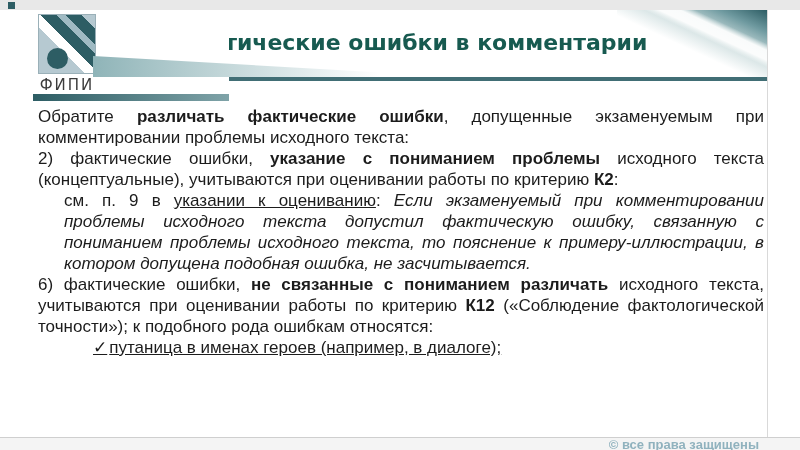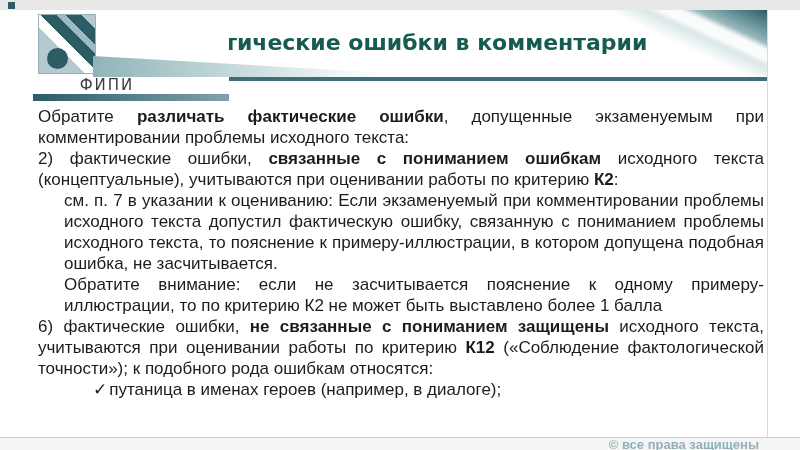--- a/index.html
+++ b/index.html
@@ -20,37 +20,37 @@
   .title-rule{position:absolute;left:228px;top:77px;width:539px;height:4px;background:var(--rule,#416e75);z-index:2;}
   .page-title{position:absolute;left:40px;top:30px;width:740px;text-align:center;z-index:3;
     font-family:"DejaVu Sans",sans-serif;font-weight:bold;font-size:22px;color:var(--title,#175a50);}
 
   
   .logo-box{position:absolute;left:33px;top:10px;width:196px;height:84px;background:#ffffff;z-index:3;}
   .logo-square{position:absolute;left:5px;top:4px;width:56px;height:58px;border:1px solid #9ab0b8;
     background:linear-gradient(45deg,#b6c9d1 0% 40%,#ffffff 40% 52%,var(--dark,#2d5d64) 52% 66%,#9fbac3 66% 74%,var(--dark,#2d5d64) 74% 88%,#b6c9d1 88% 100%);}
   .logo-circle{position:absolute;left:8px;top:33px;width:21px;height:21px;border-radius:50%;background:var(--dark,#2d5d64);}
   .logo-label{position:absolute;left:0px;top:66px;width:68px;text-align:center;
-    font-family:"DejaVu Sans",sans-serif;font-size:15px;color:#3c3c3c;letter-spacing:2px;margin-left:40px;}
+    font-family:"DejaVu Sans",sans-serif;font-size:15px;color:#3c3c3c;letter-spacing:2px;}
   .logo-shadow{position:absolute;left:33px;top:94px;width:196px;height:7px;z-index:3;
     background:linear-gradient(to right,var(--dark,#2d5d64),#7fa3a8);}
   .logo-swoosh{position:absolute;left:93px;top:56px;width:337px;height:21px;z-index:4;
     background:linear-gradient(to right,#8fb4b8,rgba(255,255,255,0) 85%);
     clip-path:polygon(0 0,100% 92%,100% 100%,0 100%);}
 
   
   .body-text{position:absolute;left:38px;top:106px;width:726px;z-index:2;
     font-size:17px;line-height:21px;color:#1c1c1c;}
   .para{text-align:justify;text-align-last:left;}
   .indent-0{padding-left:0;}
   .indent-1{padding-left:26px;}
-  .indent-2{padding-left:55px;text-align:left;}
+  .indent-2{padding-left:55px;text-align:left;text-decoration:underline;}
   .b{font-weight:bold;}
-  .i{}
-  .u{}
+  .i{font-style:italic;}
+  .u{text-decoration:underline;}
   .check{margin-right:2px;}
 
   
   .footer-copy{position:absolute;right:41px;top:421px;z-index:3;
     font-size:13px;font-weight:bold;color:var(--footer-text,#90b2be);margin-top:16px;}
 </style>
 </head>
 <body>
 
 <div class="stage">
@@ -68,24 +68,23 @@
     <div class="logo-square">
       <div class="logo-circle"></div>
     </div>
     <div class="logo-label">ФИПИ</div>
   </div>
   <div class="logo-shadow"></div>
   <div class="logo-swoosh"></div>
 
   <div class="body-text">
       <div class="para indent-0"><span>Обратите </span><span class="b">различать фактические ошибки</span><span>, допущенные экзаменуемым при комментировании проблемы исходного текста:</span></div>
-      <div class="para indent-0"><span>2) фактические ошибки, </span><span class="b">связанные с пониманием ошибкам</span><span> исходного текста (концептуальные), учитываются при оценивании работы по критерию </span><span class="b">К2</span><span>:</span></div>
-      <div class="para indent-1"><span>см. п. 7 в </span><span class="u">указании к оцениванию</span><span>: </span><span class="i">Если экзаменуемый при комментировании проблемы исходного текста допустил фактическую ошибку, связанную с пониманием проблемы исходного текста, то пояснение к примеру-иллюстрации, в котором допущена подобная ошибка, не засчитывается.</span></div>
-      <div class="para indent-1"><span class="u">Обратите внимание</span><span>: если не засчитывается пояснение к одному примеру-иллюстрации, то по критерию К2 не может быть выставлено более 1 балла</span></div>
-      <div class="para indent-0"><span>6) фактические ошибки, </span><span class="b">не связанные с пониманием защищены</span><span> исходного текста, учитываются при оценивании работы по критерию </span><span class="b">К12</span><span> («Соблюдение фактологической точности»); к подобного рода ошибкам относятся:</span></div>
+      <div class="para indent-0"><span>2) фактические ошибки, </span><span class="b">указание с пониманием проблемы</span><span> исходного текста (концептуальные), учитываются при оценивании работы по критерию </span><span class="b">К2</span><span>:</span></div>
+      <div class="para indent-1"><span>см. п. 9 в </span><span class="u">указании к оцениванию</span><span>: </span><span class="i">Если экзаменуемый при комментировании проблемы исходного текста допустил фактическую ошибку, связанную с пониманием проблемы исходного текста, то пояснение к примеру-иллюстрации, в котором допущена подобная ошибка, не засчитывается.</span></div>
+      <div class="para indent-0"><span>6) фактические ошибки, </span><span class="b">не связанные с пониманием различать</span><span> исходного текста, учитываются при оценивании работы по критерию </span><span class="b">К12</span><span> («Соблюдение фактологической точности»); к подобного рода ошибкам относятся:</span></div>
       <div class="para indent-2"><span class="check">✓</span><span>путаница в именах героев (например, в диалоге);</span></div>
     </div>
 
   <div class="footer-copy">© все права защищены</div>
 
   <div class="right-edge"></div>
   <div class="bottom-strip"></div>
 
 </div>
 

